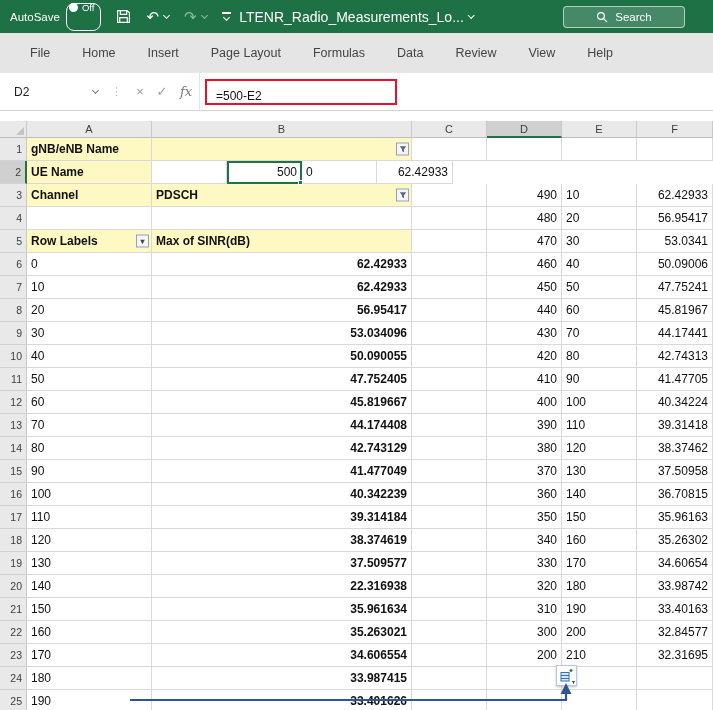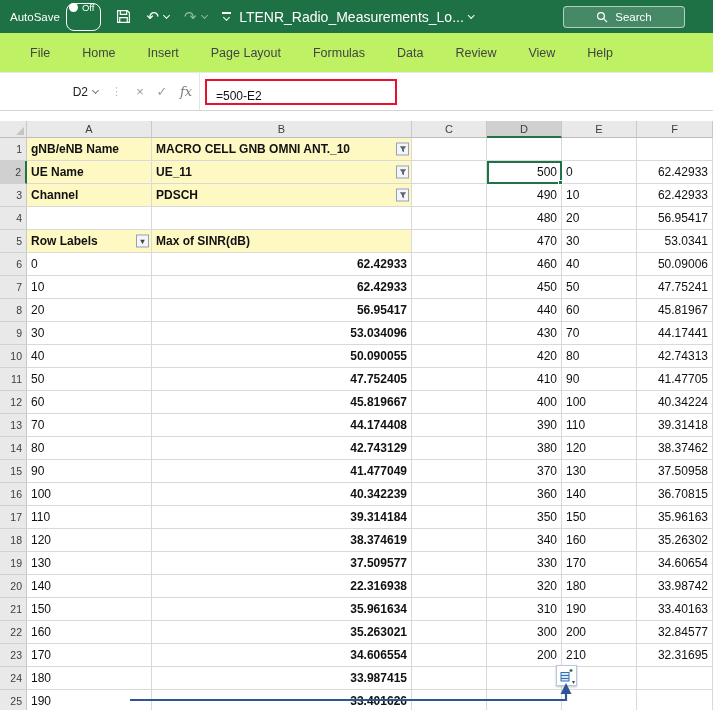--- a/index.html
+++ b/index.html
@@ -18,26 +18,26 @@
   .tb-glyph{font-size:15px;line-height:1}
   .disabled{opacity:.5}
   .tb-qat{display:inline-flex;flex-direction:column;align-items:center;gap:2px}
   .qat-bar{width:9px;height:1.5px;background:#fff}
   .chev{display:inline-block;width:5px;height:5px;border-right:1.4px solid #fff;border-bottom:1.4px solid #fff;transform:rotate(45deg);margin-left:5px;position:relative;top:-1px}
   .chev.gray{border-color:#777}
   .tb-title{position:absolute;left:50%;transform:translateX(-50%);font-size:14px;display:flex;align-items:center;white-space:nowrap}
   .tb-search{position:absolute;right:28px;width:122px;height:22px;background:rgba(255,255,255,.18);border:1px solid rgba(255,255,255,.6);border-radius:4px;display:flex;align-items:center;justify-content:center;gap:7px;font-size:11.5px}
 
   
-  .ribbon{height:40px;display:flex;align-items:center;padding-left:14px;background:#bef264;border-bottom:1px solid #E8E8E8}
+  .ribbon{height:40px;display:flex;align-items:center;padding-left:14px;background:#e5e5e5;border-bottom:1px solid #E8E8E8}
   .rtab{font-size:12.5px;color:#444;padding:0 16px;cursor:default;white-space:nowrap}
 
   
   .formulabar{height:38px;display:flex;align-items:center;background:#fff;border-bottom:1px solid #D4D4D4;padding-left:8px}
-  .namebox{width:96px;height:24px;display:flex;align-items:center;justify-content:flex-end;padding:0 6px;font-size:12px;color:#222}
+  .namebox{width:96px;height:24px;display:flex;align-items:center;justify-content:space-between;padding:0 6px;font-size:12px;color:#222}
   .fb-dots{color:#b5b5b5;font-size:11px;padding:0 7px;line-height:1}
   .fb-btn{color:#9b9b9b;font-size:13px;width:22px;text-align:center}
   .fb-fx{font-family:"DejaVu Serif",serif;font-style:italic;color:#7a7a7a;font-size:13px;width:26px;text-align:center}
   .fb-formula{flex:1;display:flex;align-items:center;border-left:1px solid #E4E4E4;height:100%;padding-left:5px}
   .red-box{display:inline-flex;align-items:flex-end;border:2px solid #E8112D;height:26px;width:192px;padding:0 9px;font-size:12px;color:#111}
   .spacer{height:10px;background:#fff}
 
   
   .sheet{position:relative}
   .colheads{display:flex;height:17px}
@@ -149,21 +149,20 @@
         <div class="colhead col-e">E</div>
         <div class="colhead col-f">F</div>
       </div>
     <div id="rows">
         <div class="sheet-row">
           <div class="rowhead">1</div>
           <div class="cell col-a shaded bold">
             <span class="v">gNB/eNB Name</span>
           </div>
           <div class="cell col-b shaded bold bold">
-            <span class="v">MACRO CELL GNB OMNI ANT._10</span>
             <span class="cell-btn">
               <svg width="8" height="8" viewBox="0 0 10 10">
                 <path d="M1 1 h8 L6.2 4.6 V8.5 L3.8 7 V4.6 Z" fill="#5b6770"></path>
               </svg>
             </span>
           </div>
           <div class="cell col-c">
             <span class="v"></span>
           </div>
           <div class="cell col-d">
@@ -173,28 +172,20 @@
             <span class="v"></span>
           </div>
           <div class="cell col-f">
             <span class="v"></span>
           </div>
         </div>
         <div class="sheet-row">
           <div class="rowhead sel">2</div>
           <div class="cell col-a shaded bold">
             <span class="v">UE Name</span>
-          </div>
-          <div class="cell col-b shaded bold bold">
-            <span class="v">UE_11</span>
-            <span class="cell-btn">
-              <svg width="8" height="8" viewBox="0 0 10 10">
-                <path d="M1 1 h8 L6.2 4.6 V8.5 L3.8 7 V4.6 Z" fill="#5b6770"></path>
-              </svg>
-            </span>
           </div>
           <div class="cell col-c">
             <span class="v"></span>
           </div>
           <div class="cell col-d num selcell">
             <span class="v">500</span>
             <div class="fill-handle"></div>
           </div>
           <div class="cell col-e">
             <span class="v">0</span>

